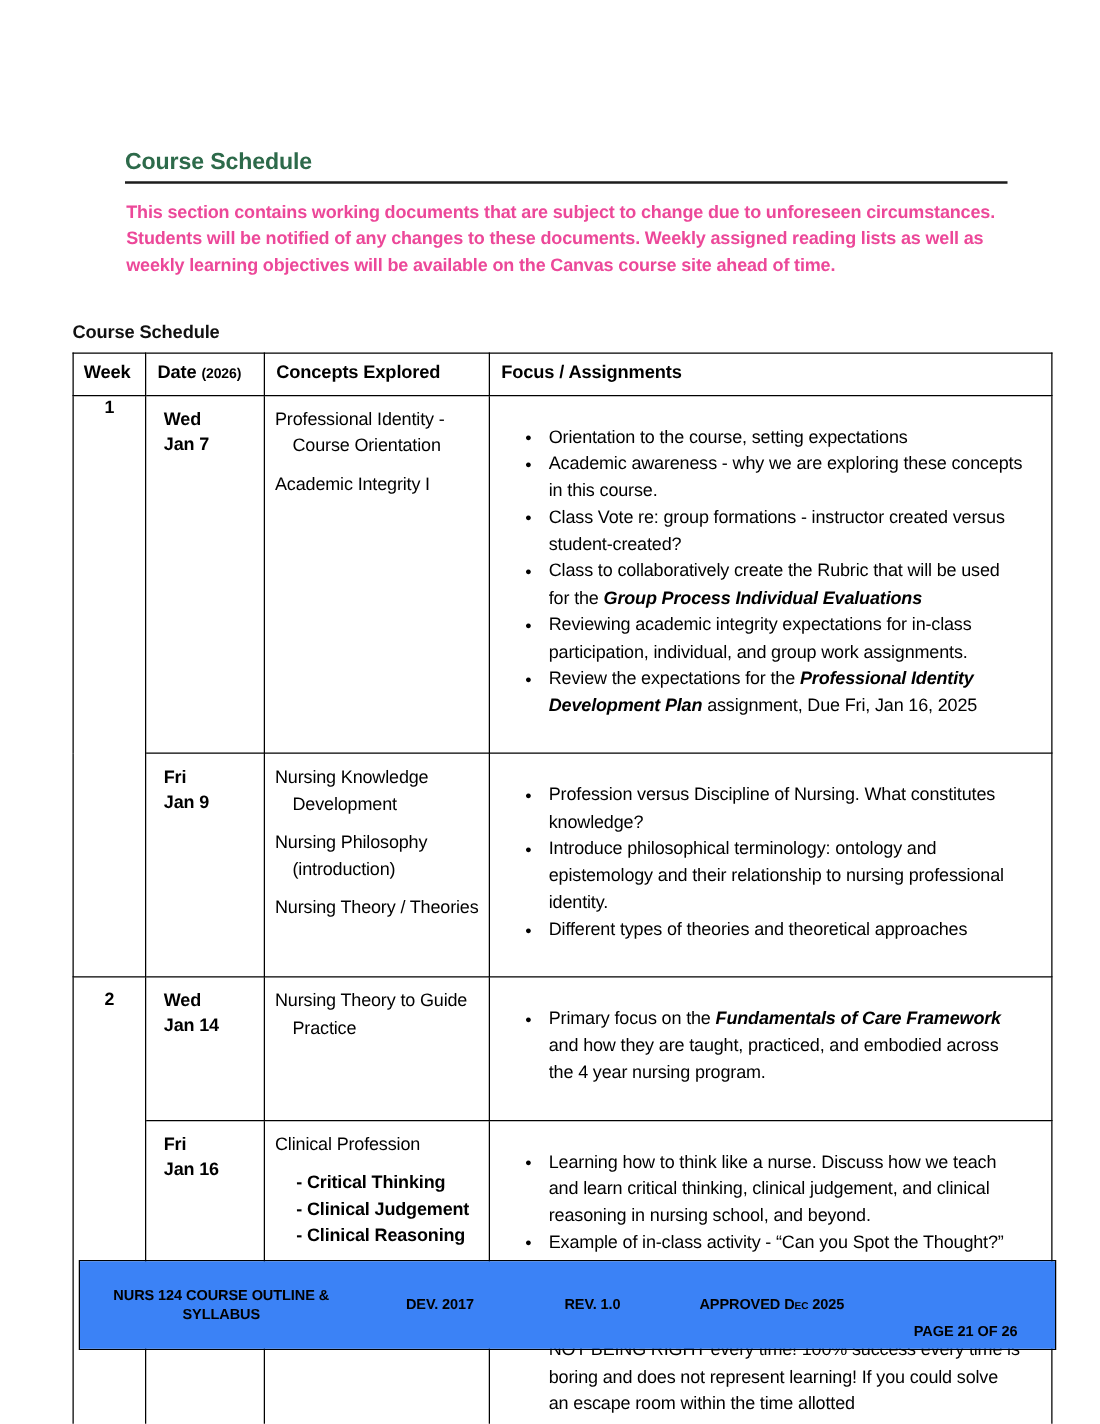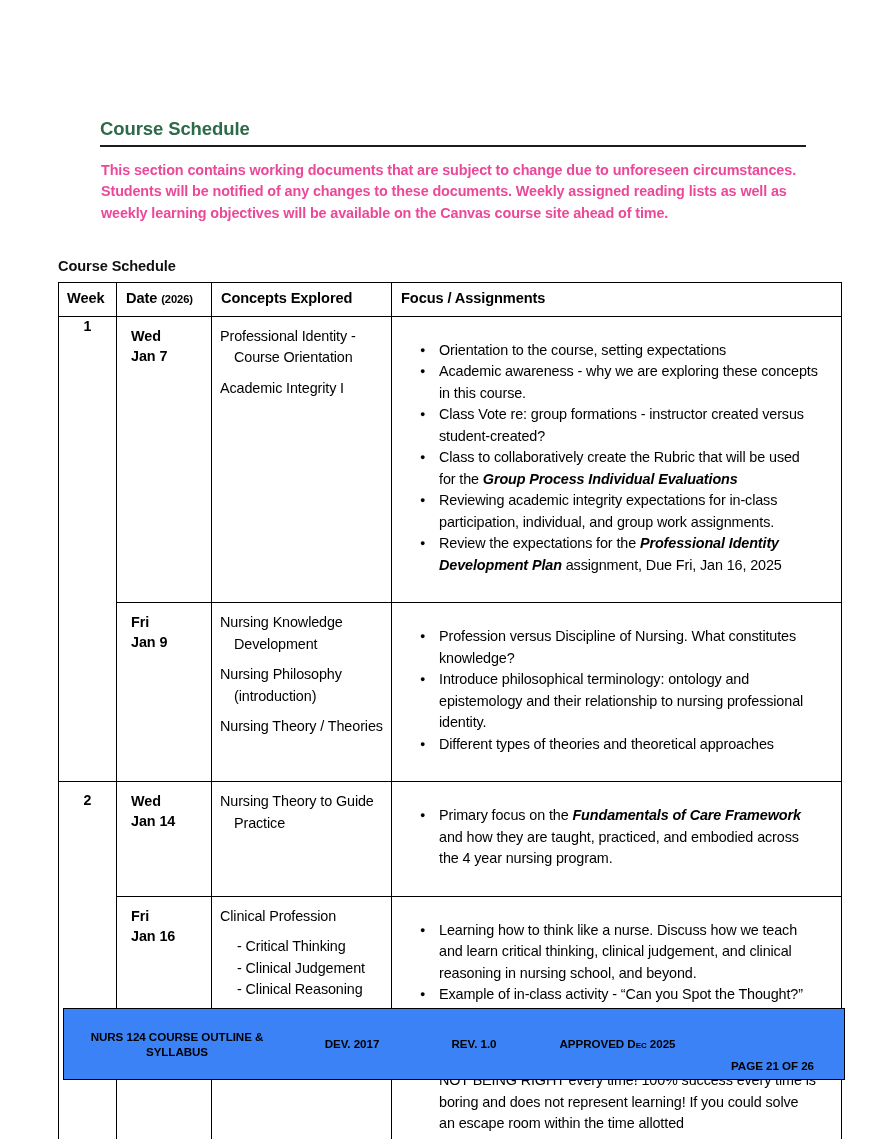--- a/index.html
+++ b/index.html
@@ -141,20 +141,21 @@
   .conc-block {
     padding-left: 14px;
     text-indent: -14px;
     margin-bottom: 9px;
   }
   .conc-block:last-child { margin-bottom: 0; }
   .conc-sub {
     padding-left: 30px;
     text-indent: -13px;
     margin-bottom: 0;
+    font-weight: bold;
   }
   .conc-sub-first { margin-top: 1px; }
 
   
   .focus-inner {
     padding: 8px 8px 11px 8px;
     font-size: 14.4px;
     line-height: 21.5px;
     letter-spacing: -0.12px;
   }

